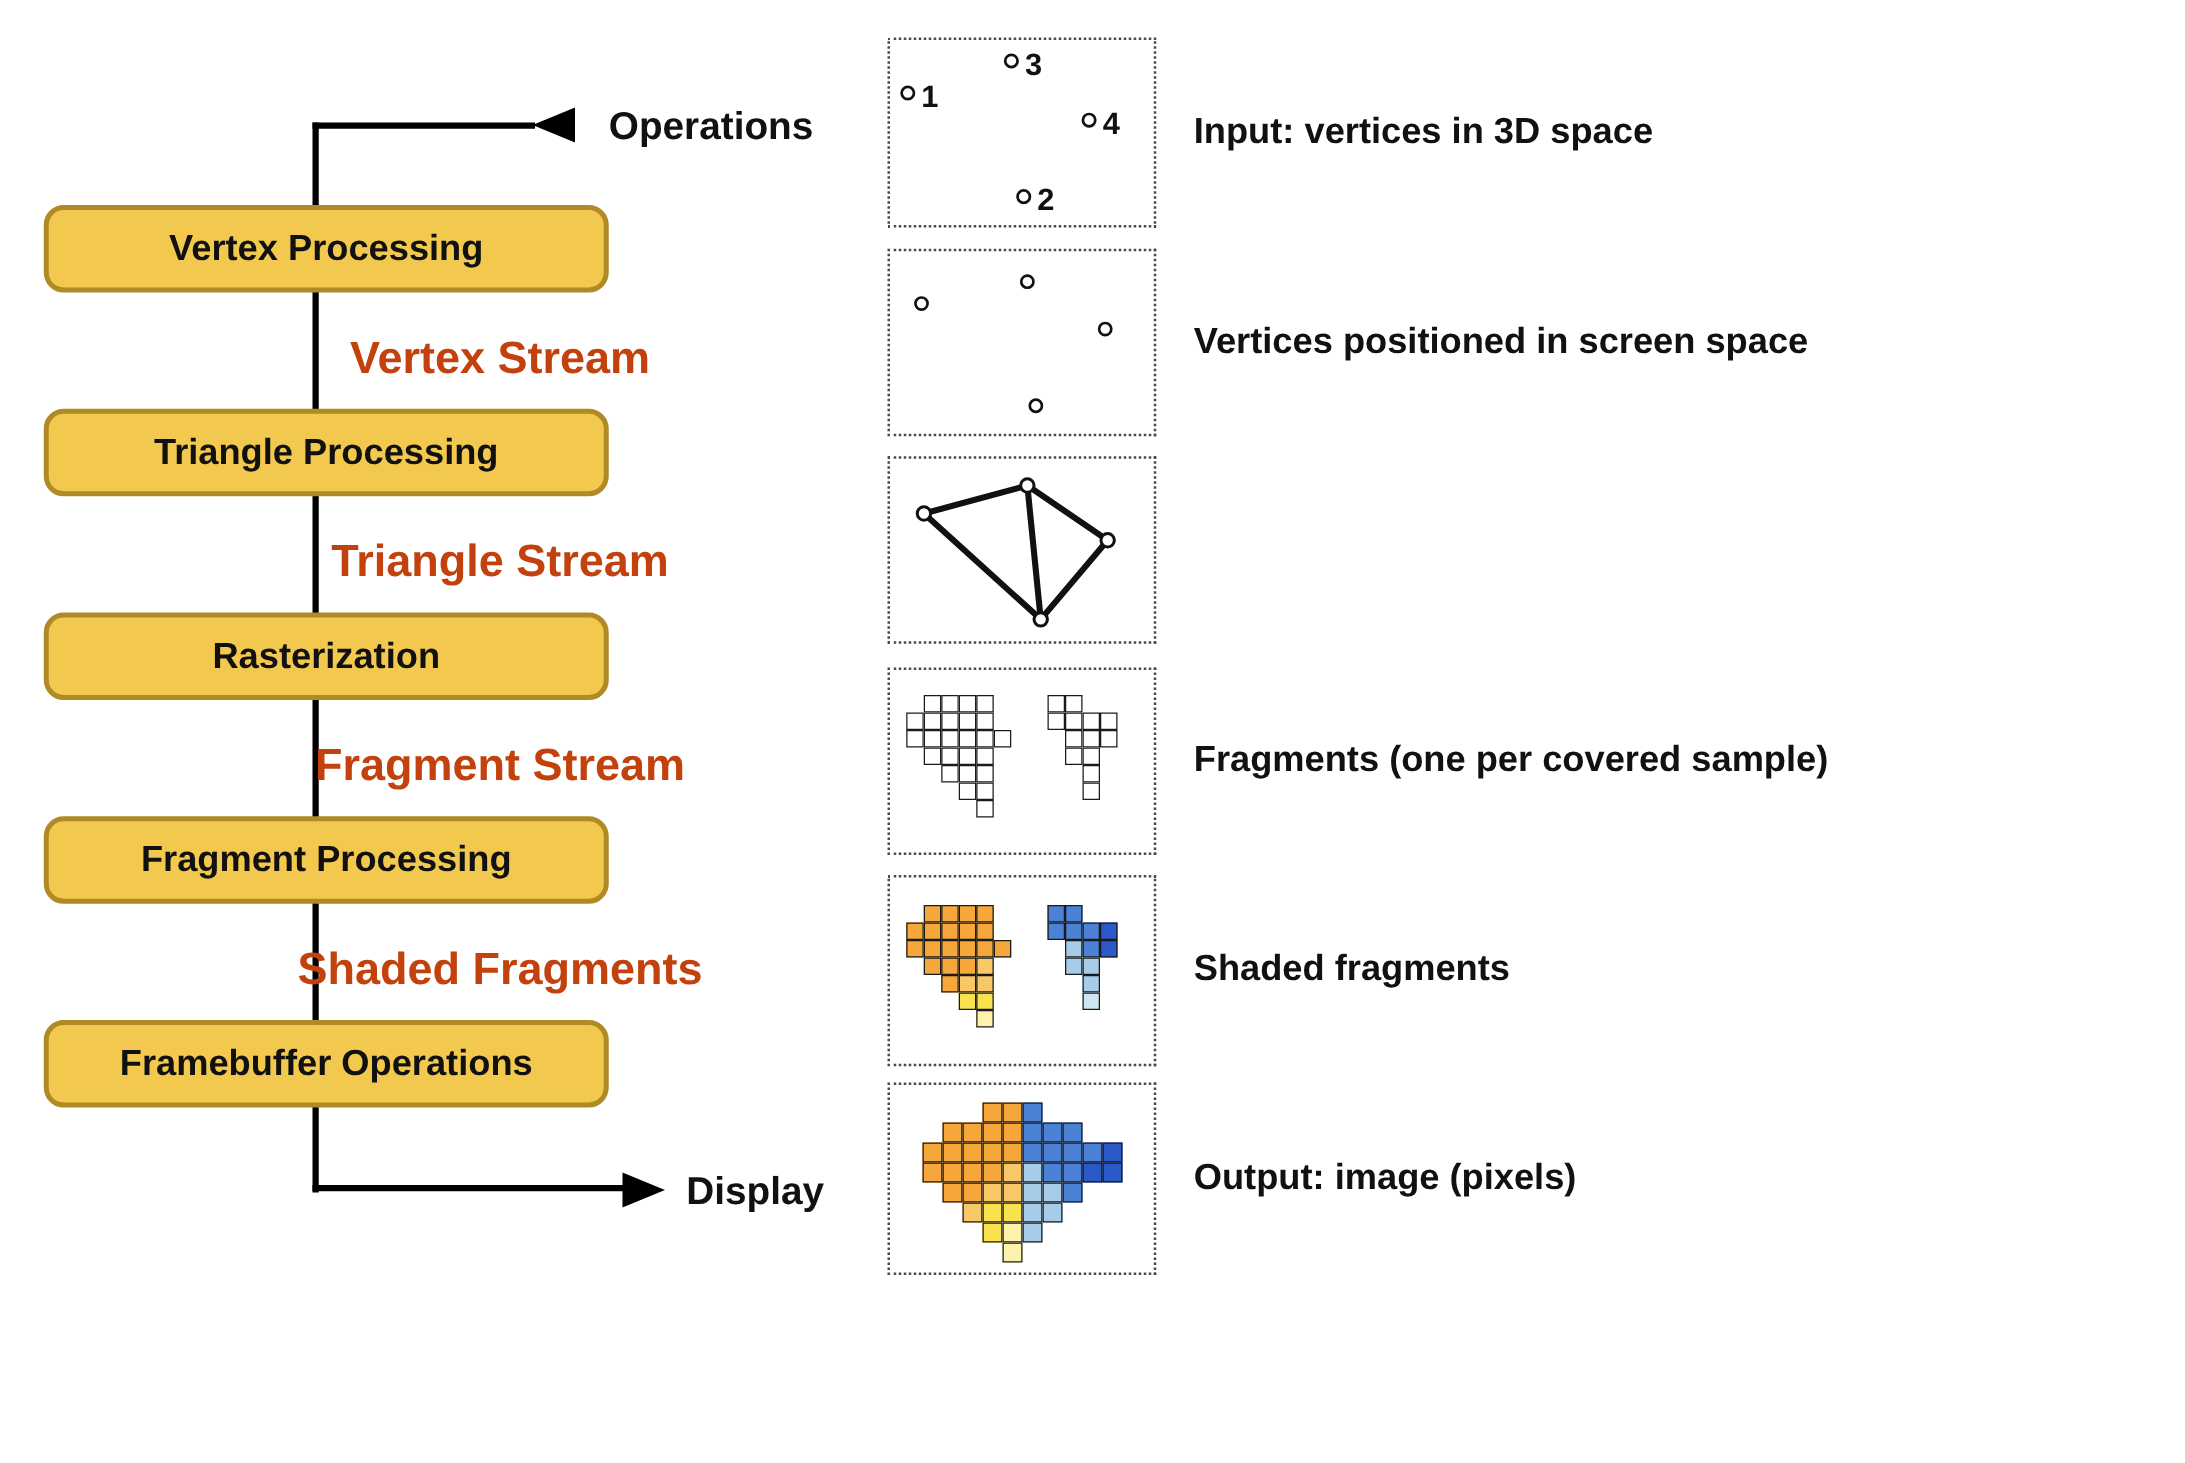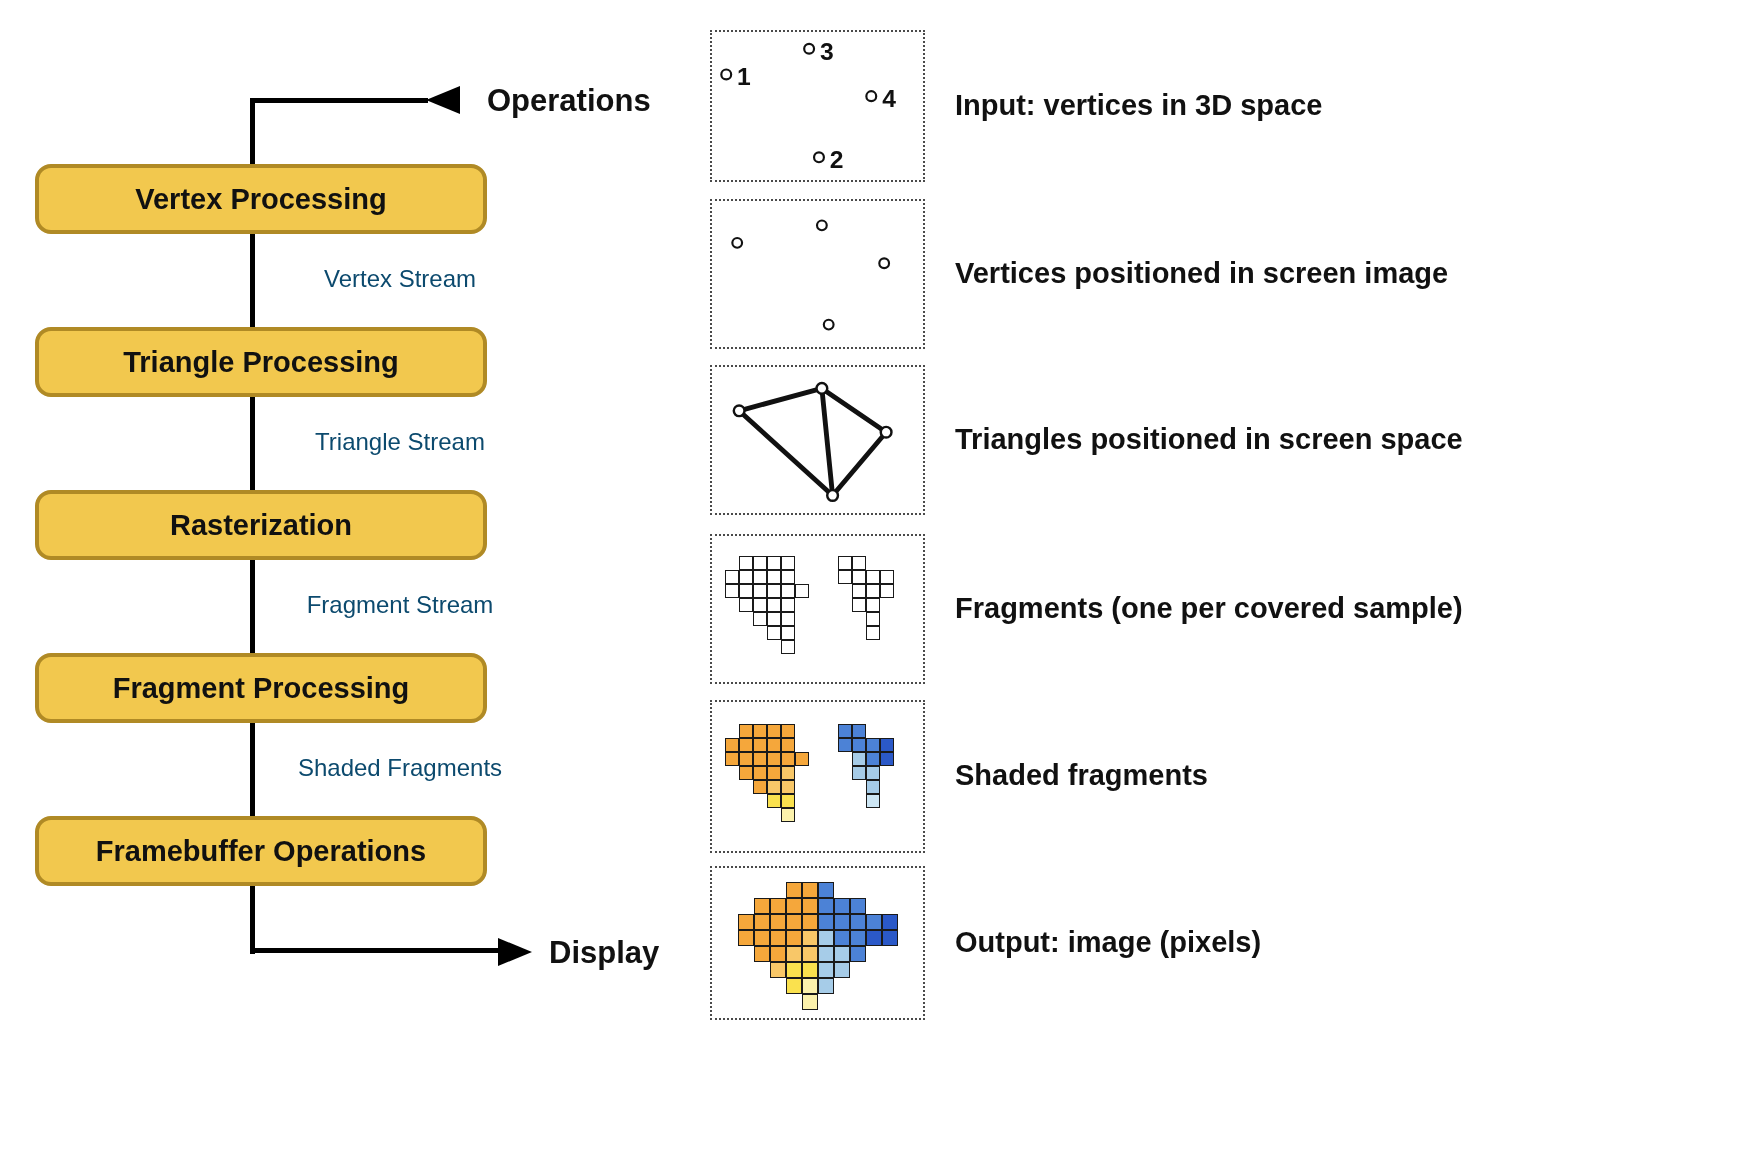--- a/index.html
+++ b/index.html
@@ -13,21 +13,21 @@
   .arrow-right{position:absolute;width:0;height:0;
     border-top:14px solid transparent;border-bottom:14px solid transparent;border-left:34px solid #000;}
 
   
   .stage-box{position:absolute;left:35px;width:452px;height:70px;border-radius:16px;
     border:4.5px solid #b08a25;background:#f2c84e;display:flex;align-items:center;justify-content:center;
     font-size:29px;font-weight:700;color:#111;}
 
   .endpoint-label{position:absolute;font-size:31px;font-weight:700;color:#111;white-space:nowrap;}
   .stream-label{position:absolute;left:120px;width:560px;text-align:center;
-    font-size:24px;font-weight:400;color:#0c4a6e;white-space:nowrap;}
+    font-size:36px;font-weight:700;color:#c2410c;white-space:nowrap;}
 
   
   .panel{position:absolute;left:710px;width:215px;border:2px dotted #4a4a4a;background:#fff;}
   .panel-art{position:absolute;left:0;top:0;right:0;bottom:0;}
   .cell{position:absolute;border:1.6px solid #1a1a1a;}
 
   .caption{position:absolute;left:955px;width:620px;font-size:29px;font-weight:700;color:#111;white-space:nowrap;}
 </style>
 </head>
 <body>
@@ -216,19 +216,18 @@
         <div class="cell" style="left: 106px; top: 94px; width: 16px; height: 16px; background: rgb(166, 204, 232);"></div>
         <div class="cell" style="left: 122px; top: 94px; width: 16px; height: 16px; background: rgb(166, 204, 232);"></div>
         <div class="cell" style="left: 74px; top: 110px; width: 16px; height: 16px; background: rgb(250, 225, 78);"></div>
         <div class="cell" style="left: 90px; top: 110px; width: 16px; height: 16px; background: rgb(252, 242, 172);"></div>
         <div class="cell" style="left: 106px; top: 110px; width: 16px; height: 16px; background: rgb(166, 204, 232);"></div>
         <div class="cell" style="left: 90px; top: 126px; width: 16px; height: 16px; background: rgb(252, 242, 172);"></div>
       </div>
   </div>
 
   <div class="caption" style="top:89px;">Input: vertices in 3D space</div>
-  <div class="caption" style="top:257px;">Vertices positioned in screen image</div>
-  <div class="caption" style="top:423px;">Triangles positioned in screen space</div>
+  <div class="caption" style="top:257px;">Vertices positioned in screen space</div>
   <div class="caption" style="top:592px;">Fragments (one per covered sample)</div>
   <div class="caption" style="top:759px;">Shaded fragments</div>
   <div class="caption" style="top:926px;">Output: image (pixels)</div>
 
 </div>
 
 </body></html>

